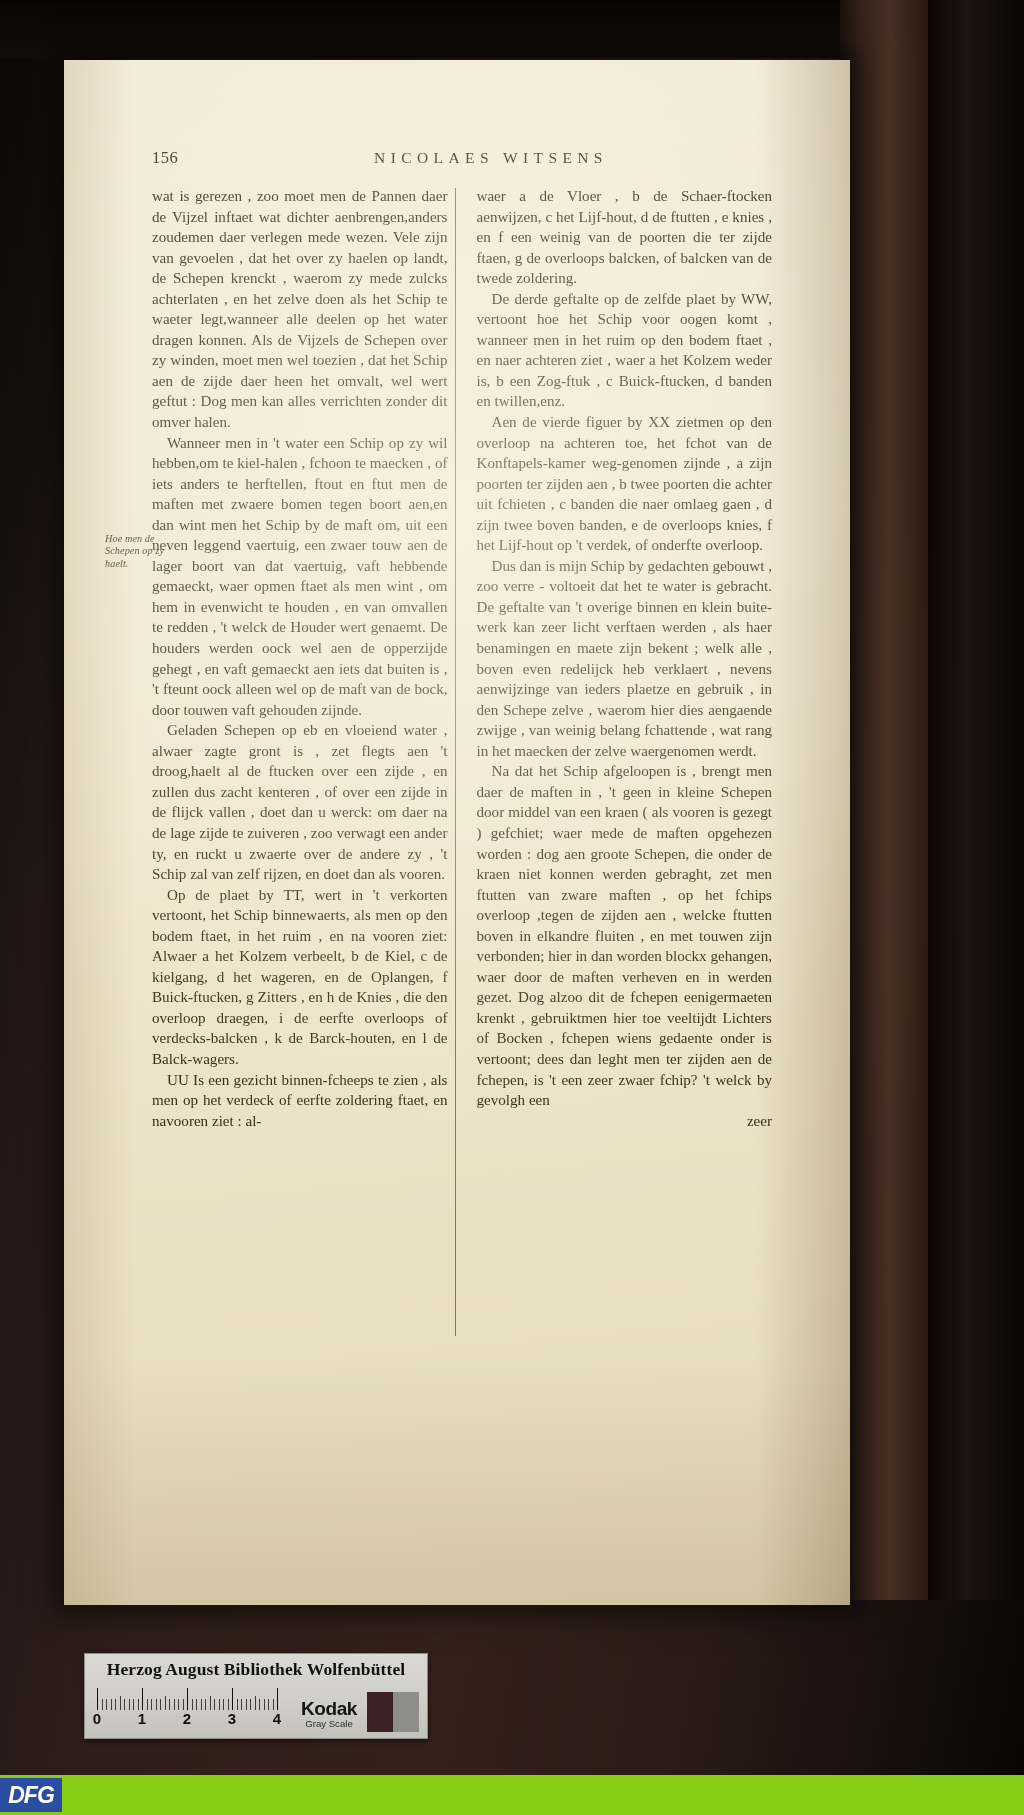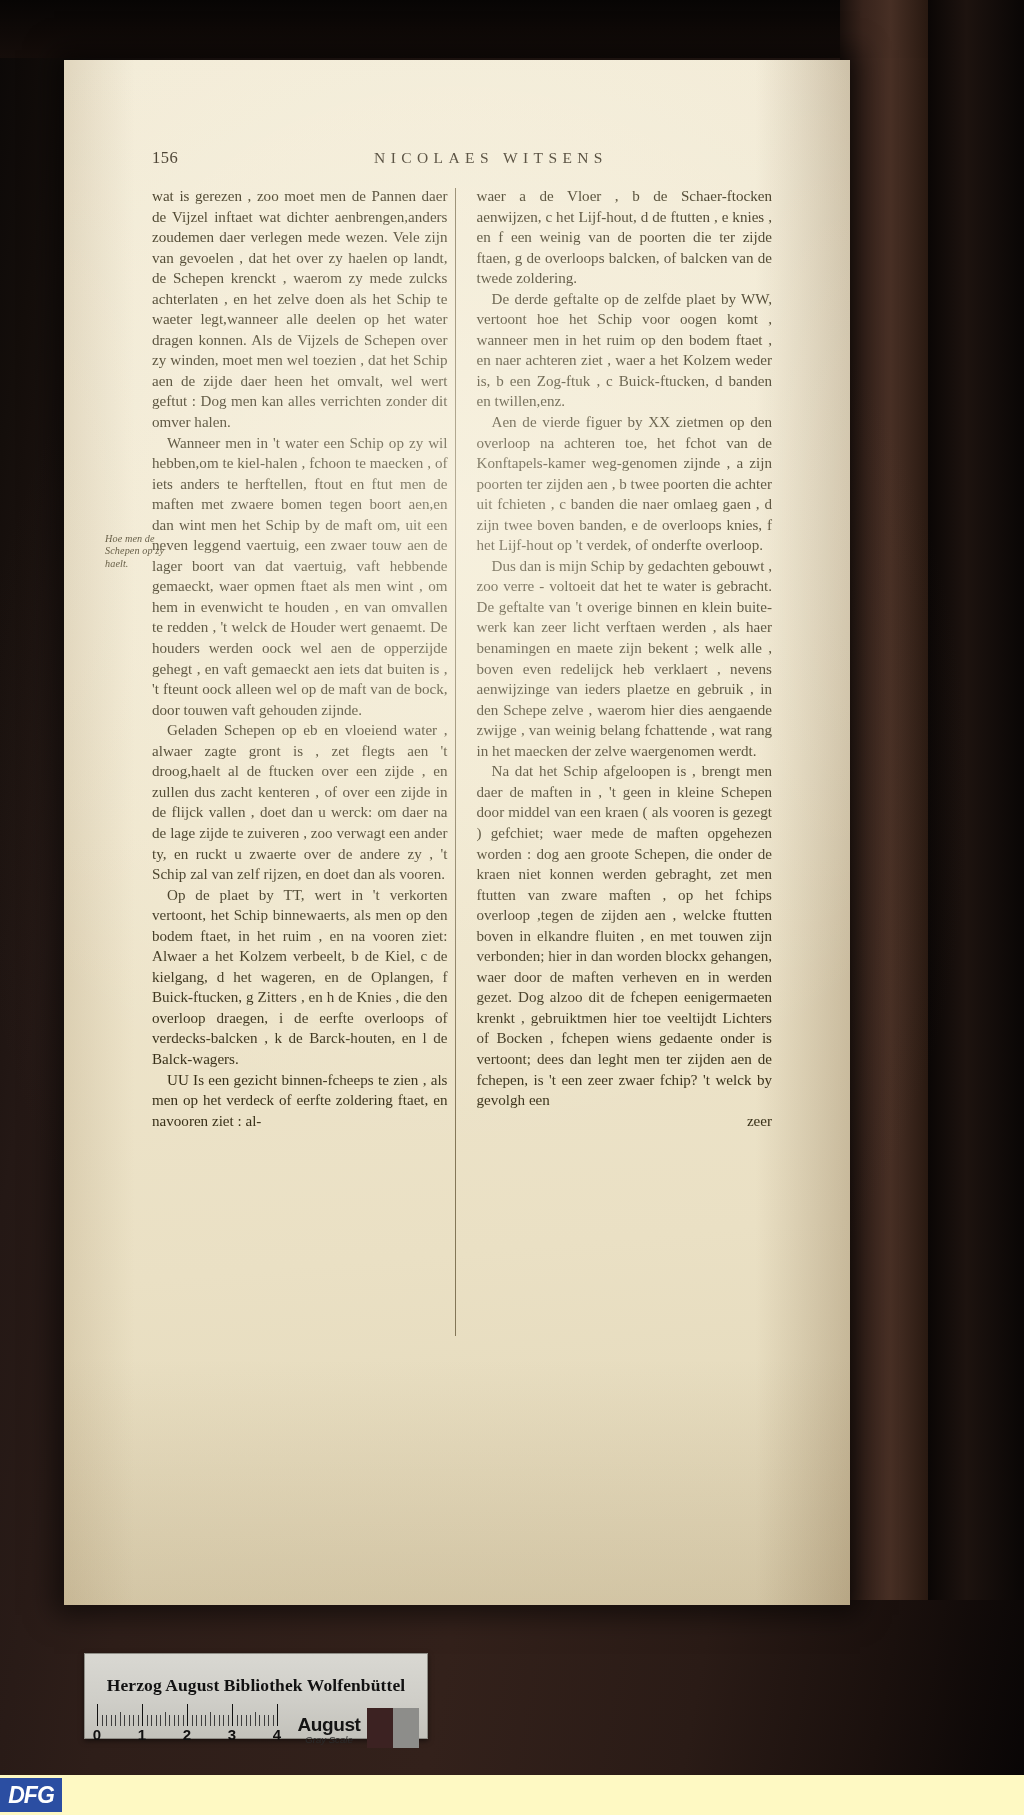--- a/index.html
+++ b/index.html
@@ -166,21 +166,20 @@
     box-shadow: 0 2px 5px rgba(0,0,0,0.5);
   }
   #library-name {
     font-family: "Liberation Serif", serif;
     font-weight: bold;
     font-size: 17.5px;
     color: #121212;
     text-align: center;
     padding: 5px 0 2px 0;
     letter-spacing: .1px;
-    margin-top: 16px;
   }
   #scale-row {
     display: flex;
     align-items: flex-end;
     padding: 0 6px;
     height: 54px;
   }
   #ruler {
     width: 198px;
     position: relative;
@@ -221,38 +220,37 @@
     font-size: 19px;
     color: #141414;
     letter-spacing: -.4px;
     line-height: 19px;
   }
   #kodak-sub {
     font-family: "Liberation Sans", sans-serif;
     font-size: 9.6px;
     color: #2b2b2b;
     line-height: 12px;
-    font-style: italic;
   }
   #gray-patches {
     display: flex;
     margin-left: 4px;
     margin-bottom: 4px;
     height: 40px;
   }
   #gray-patches .patch { width: 26px; height: 40px; }
 
   
   #footer-bar {
     position: absolute;
     left: 0;
     top: 1775px;
     width: 1024px;
     height: 40px;
-    background: #fef9c3;
+    background: #84cc16;
     display: flex;
     align-items: center;
   }
   #dfg-logo {
     width: 62px;
     height: 34px;
     margin-left: 0px;
     background: #2b4ea2;
     color: #ffffff;
     font-family: "Liberation Sans", sans-serif;
@@ -371,21 +369,21 @@
         </div>
       <div id="ruler-labels">
           <span style="left: 6px;">0</span>
           <span style="left: 51px;">1</span>
           <span style="left: 96px;">2</span>
           <span style="left: 141px;">3</span>
           <span style="left: 186px;">4</span>
         </div>
     </div>
     <div id="kodak-block">
-      <div id="kodak-word">August</div>
+      <div id="kodak-word">Kodak</div>
       <div id="kodak-sub">Gray Scale</div>
     </div>
     <div id="gray-patches">
       <div class="patch" style="background:#3c2222"></div>
       <div class="patch" style="background:#8d8d8a"></div>
     </div>
   </div>
 </div>
 
 <div id="footer-bar">

